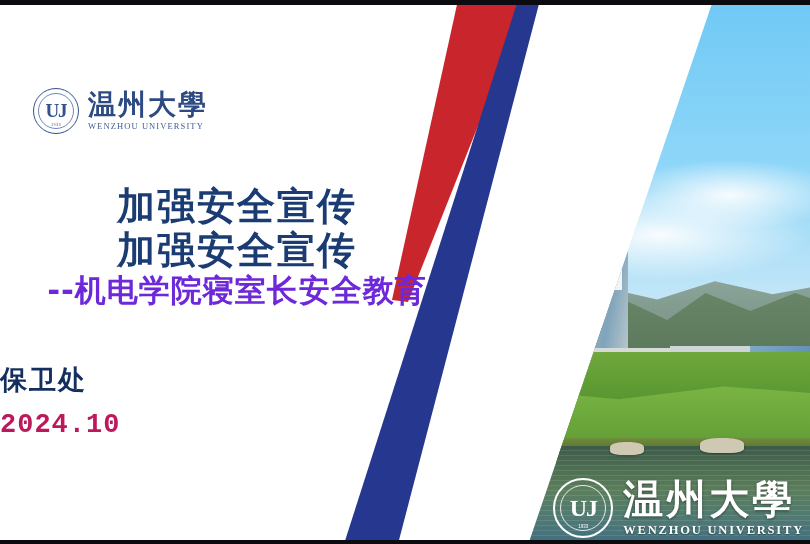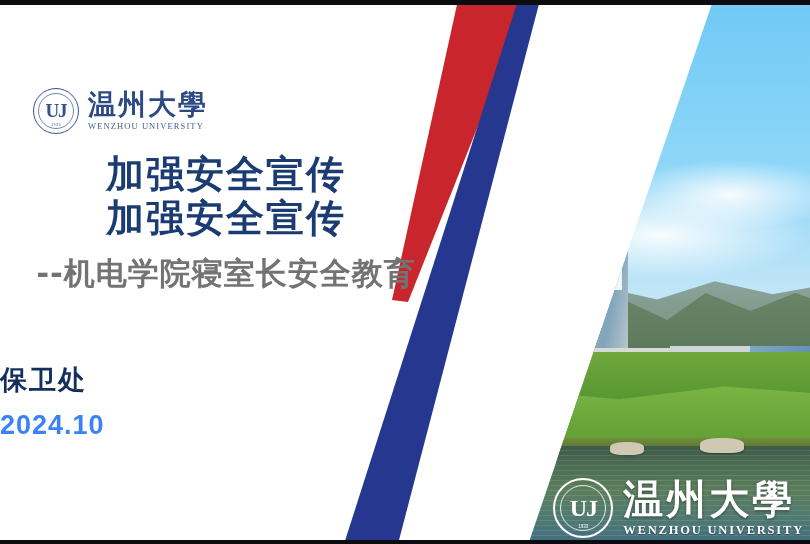--- a/index.html
+++ b/index.html
@@ -154,49 +154,50 @@
     font-family:"Liberation Serif","DejaVu Serif",serif;
     letter-spacing:2px;
   }
   .logo-en{
     font-size:8.5px;color:#3f5c95;letter-spacing:1.1px;margin-top:3px;
     font-family:"Liberation Serif",serif;
   }
 
   
   .titles{
-    position:absolute;left:0;top:152px;width:452px;
+    position:absolute;left:0;top:184px;width:452px;
     text-align:center;
+    padding-left:11px;
   }
   .t-line{
     font-size:38px;font-weight:bold;color:#1b3c72;
     font-family:"DejaVu Sans","Liberation Sans",sans-serif;
     letter-spacing:2px;line-height:1.16;
     text-shadow:0 1px 0 rgba(255,255,255,.6);
   }
   .t-sub{
-    margin-top:15px;
-    font-size:31px;font-weight:bold;color:#737373;
+    margin-top:0;
+    font-size:31px;font-weight:bold;color:#6d28d9;
     font-family:"DejaVu Sans","Liberation Sans",sans-serif;
     letter-spacing:1px;line-height:1.2;
   }
 
   
   .presenter{
     position:absolute;left:0;top:362px;width:470px;text-align:left;
   }
   .p-org{
     font-size:27px;font-weight:bold;color:#142f5e;
     font-family:"DejaVu Sans","Liberation Sans",sans-serif;
     letter-spacing:2px;
   }
   .p-date{
     margin-top:12px;
-    font-size:27px;font-weight:bold;color:#3b82f6;
-    font-family:Liberation Sans, sans-serif;letter-spacing:1px;
+    font-size:27px;font-weight:bold;color:#be185d;
+    font-family:Liberation Mono, monospace;letter-spacing:1px;
   }
 
   
   .watermark{
     position:absolute;right:6px;bottom:6px;
     display:flex;align-items:center;gap:10px;
   }
   .wm-seal{
     width:56px;height:56px;border-radius:50%;
     border:2px solid #ffffff;position:relative;flex:0 0 auto;

